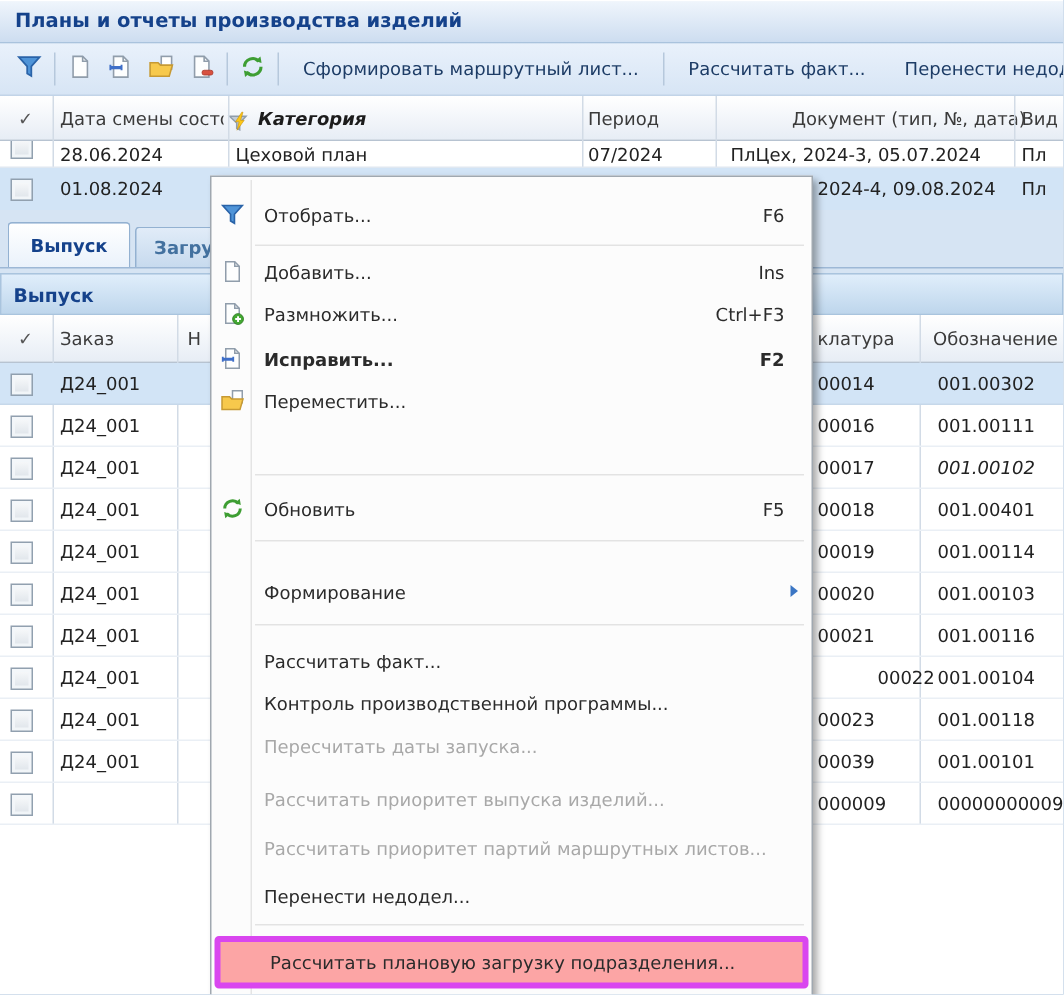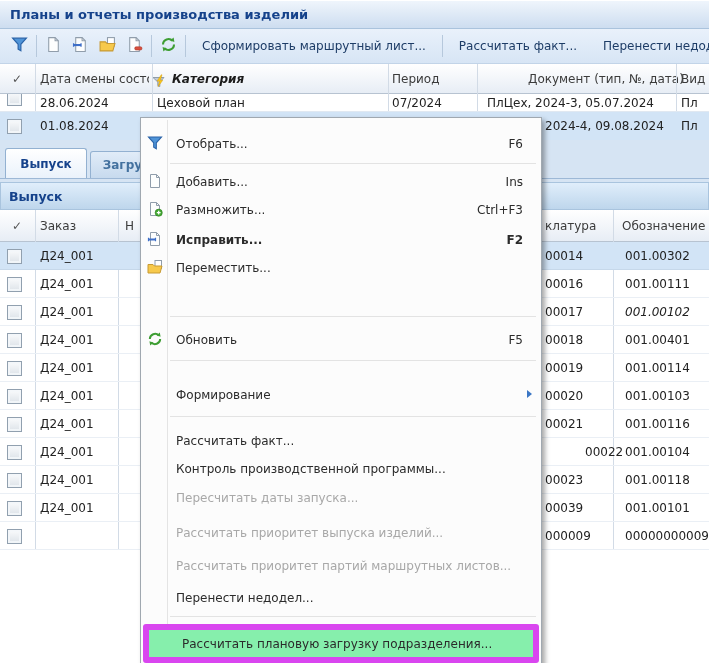--- a/index.html
+++ b/index.html
@@ -45,21 +45,21 @@
   
   .menu{position:absolute;left:140px;top:117px;width:402px;height:560px;background:#fcfcfc;
     border:1px solid #a0a8b0;box-shadow:3px 3px 5px rgba(0,0,0,.35);box-sizing:border-box;z-index:10;}
   .gutline{position:absolute;left:26px;top:2px;bottom:2px;width:1px;background:#e4e4e4;}
   .mi{position:absolute;left:2px;right:2px;height:28px;display:flex;align-items:center;color:#2b2b2b;}
   .mi .ic{position:absolute;left:3px;top:5px;width:18px;text-align:center;}
   .mi .lbl{margin-left:33px;white-space:nowrap;}
   .mi .sc{position:absolute;right:16px;}
   .mi.bold .lbl,.mi.bold .sc{font-weight:bold;}
   .mi.disabled{color:#a8a8a8;}
-  .mi.hi{background:#86efac;border:6px solid #d946ef;border-radius:3px;height:27px;}
+  .mi.hi{background:#fca5a5;border:4px solid #d946ef;border-radius:3px;height:27px;}
   .msep{position:absolute;left:29px;right:5px;height:1px;background:#e3e3e3;}
   .subarrow{position:absolute;right:7px;top:9px;width:0;height:0;
     border-left:5px solid #3b76c4;border-top:4.5px solid transparent;border-bottom:4.5px solid transparent;}
   .bolditalic{font-weight:bold;font-style:italic;color:#1c1c1c;}
 </style>
 </head>
 <body>
 
 <div class="app">
 

